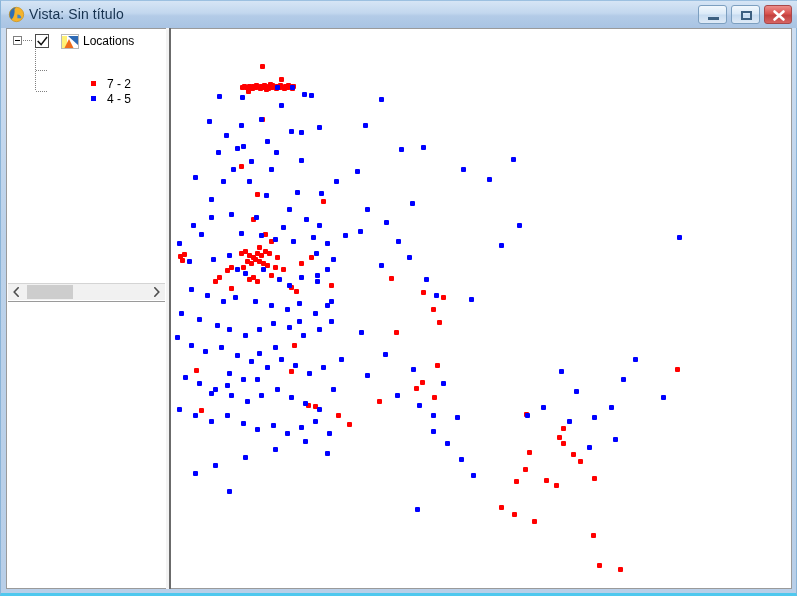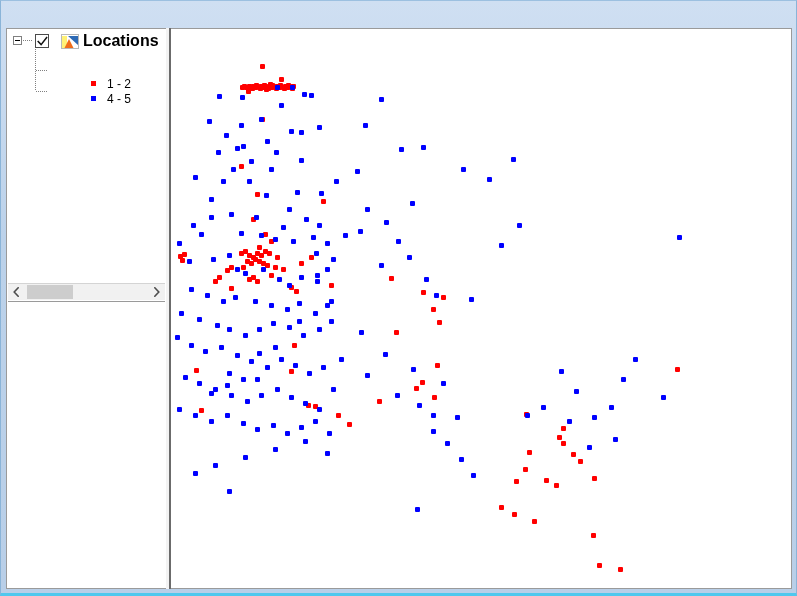--- a/index.html
+++ b/index.html
@@ -162,22 +162,22 @@
     left: 48px; top: 1px;
     width: 18px; height: 15px;
     background: #ffffff;
     border: 1px solid #b8b8b8;
     box-sizing: border-box;
     overflow: hidden;
   }
   #layer-name {
     position: absolute;
     left: 70px; top: 1px;
-    font-size: 16px;
-    font-weight: bold;
+    font-size: 12px;
+    font-weight: normal;
     color: #000000;
     white-space: nowrap;
     line-height: 14px;
   }
 
   
   .dotline-v {
     position: absolute;
     left: 28px; top: 20px;
     width: 1px; height: 42px;
@@ -287,20 +287,45 @@
     width: 5px;
     height: 5px;
     border-radius: 1px;
   }
 </style>
 </head>
 <body>
 
 <div id="window">
 
+  <div id="titlebar">
+    <div id="title-icon">
+      <svg width="17" height="17" viewBox="0 0 17 17">
+        <path d="M8.5 1.3 A7.2 7.2 0 0 1 8.5 15.7 A7.2 7.2 0 0 1 8.5 1.3 Z" fill="#f5b32a"></path>
+        <path d="M8.5 1.3 A7.2 7.2 0 0 0 3.5 13.6 C6 11 7 7 6.5 3 Z" fill="#2f6fb5"></path>
+        <path d="M9.4 8.6 C11.6 8.6 13.4 10.2 13.4 12.3 L9.4 12.3 Z" fill="#3f86cc"></path>
+        <circle cx="8.5" cy="8.5" r="7.2" fill="none" stroke="#c88f18" stroke-width="0.7"></circle>
+      </svg>
+    </div>
+    <div id="title-text">Vista: Sin título</div>
+
+    <div class="winbtn" id="btn-min">
+      <div class="glyph-min"></div>
+    </div>
+    <div class="winbtn" id="btn-max">
+      <div class="glyph-max-outer"></div>
+    </div>
+    <div class="winbtn" id="btn-close">
+      <div class="glyph-close">
+        <svg width="28" height="19" viewBox="0 0 28 19">
+          <path d="M9.5 5.5 L18.5 13.5 M18.5 5.5 L9.5 13.5" stroke="#ffffff" stroke-width="2.6" stroke-linecap="round" fill="none"></path>
+        </svg>
+      </div>
+    </div>
+  </div>
 
   <div id="client">
 
     <div id="toc-panel">
       <div id="toc-tree">
 
         <div id="layer-row">
           <div id="expander"></div>
           <div class="dotline-h"></div>
           <div id="layer-check">
@@ -318,21 +343,21 @@
           </div>
           <div id="layer-name">Locations</div>
         </div>
 
         <div class="dotline-v"></div>
         <div class="child-tick" id="tick-1"></div>
         <div class="child-tick" id="tick-2"></div>
 
         <div class="class-row" id="class-row-0">
           <div class="class-swatch" id="swatch-0" style="background: rgb(255, 0, 0);"></div>
-          <div class="class-label">1 - 2</div>
+          <div class="class-label">7 - 2</div>
         </div>
         <div class="class-row" id="class-row-1">
           <div class="class-swatch" id="swatch-1" style="background: rgb(0, 0, 255);"></div>
           <div class="class-label">4 - 5</div>
         </div>
 
       </div>
 
       <div id="toc-hscroll">
         <div id="sb-track"></div>

